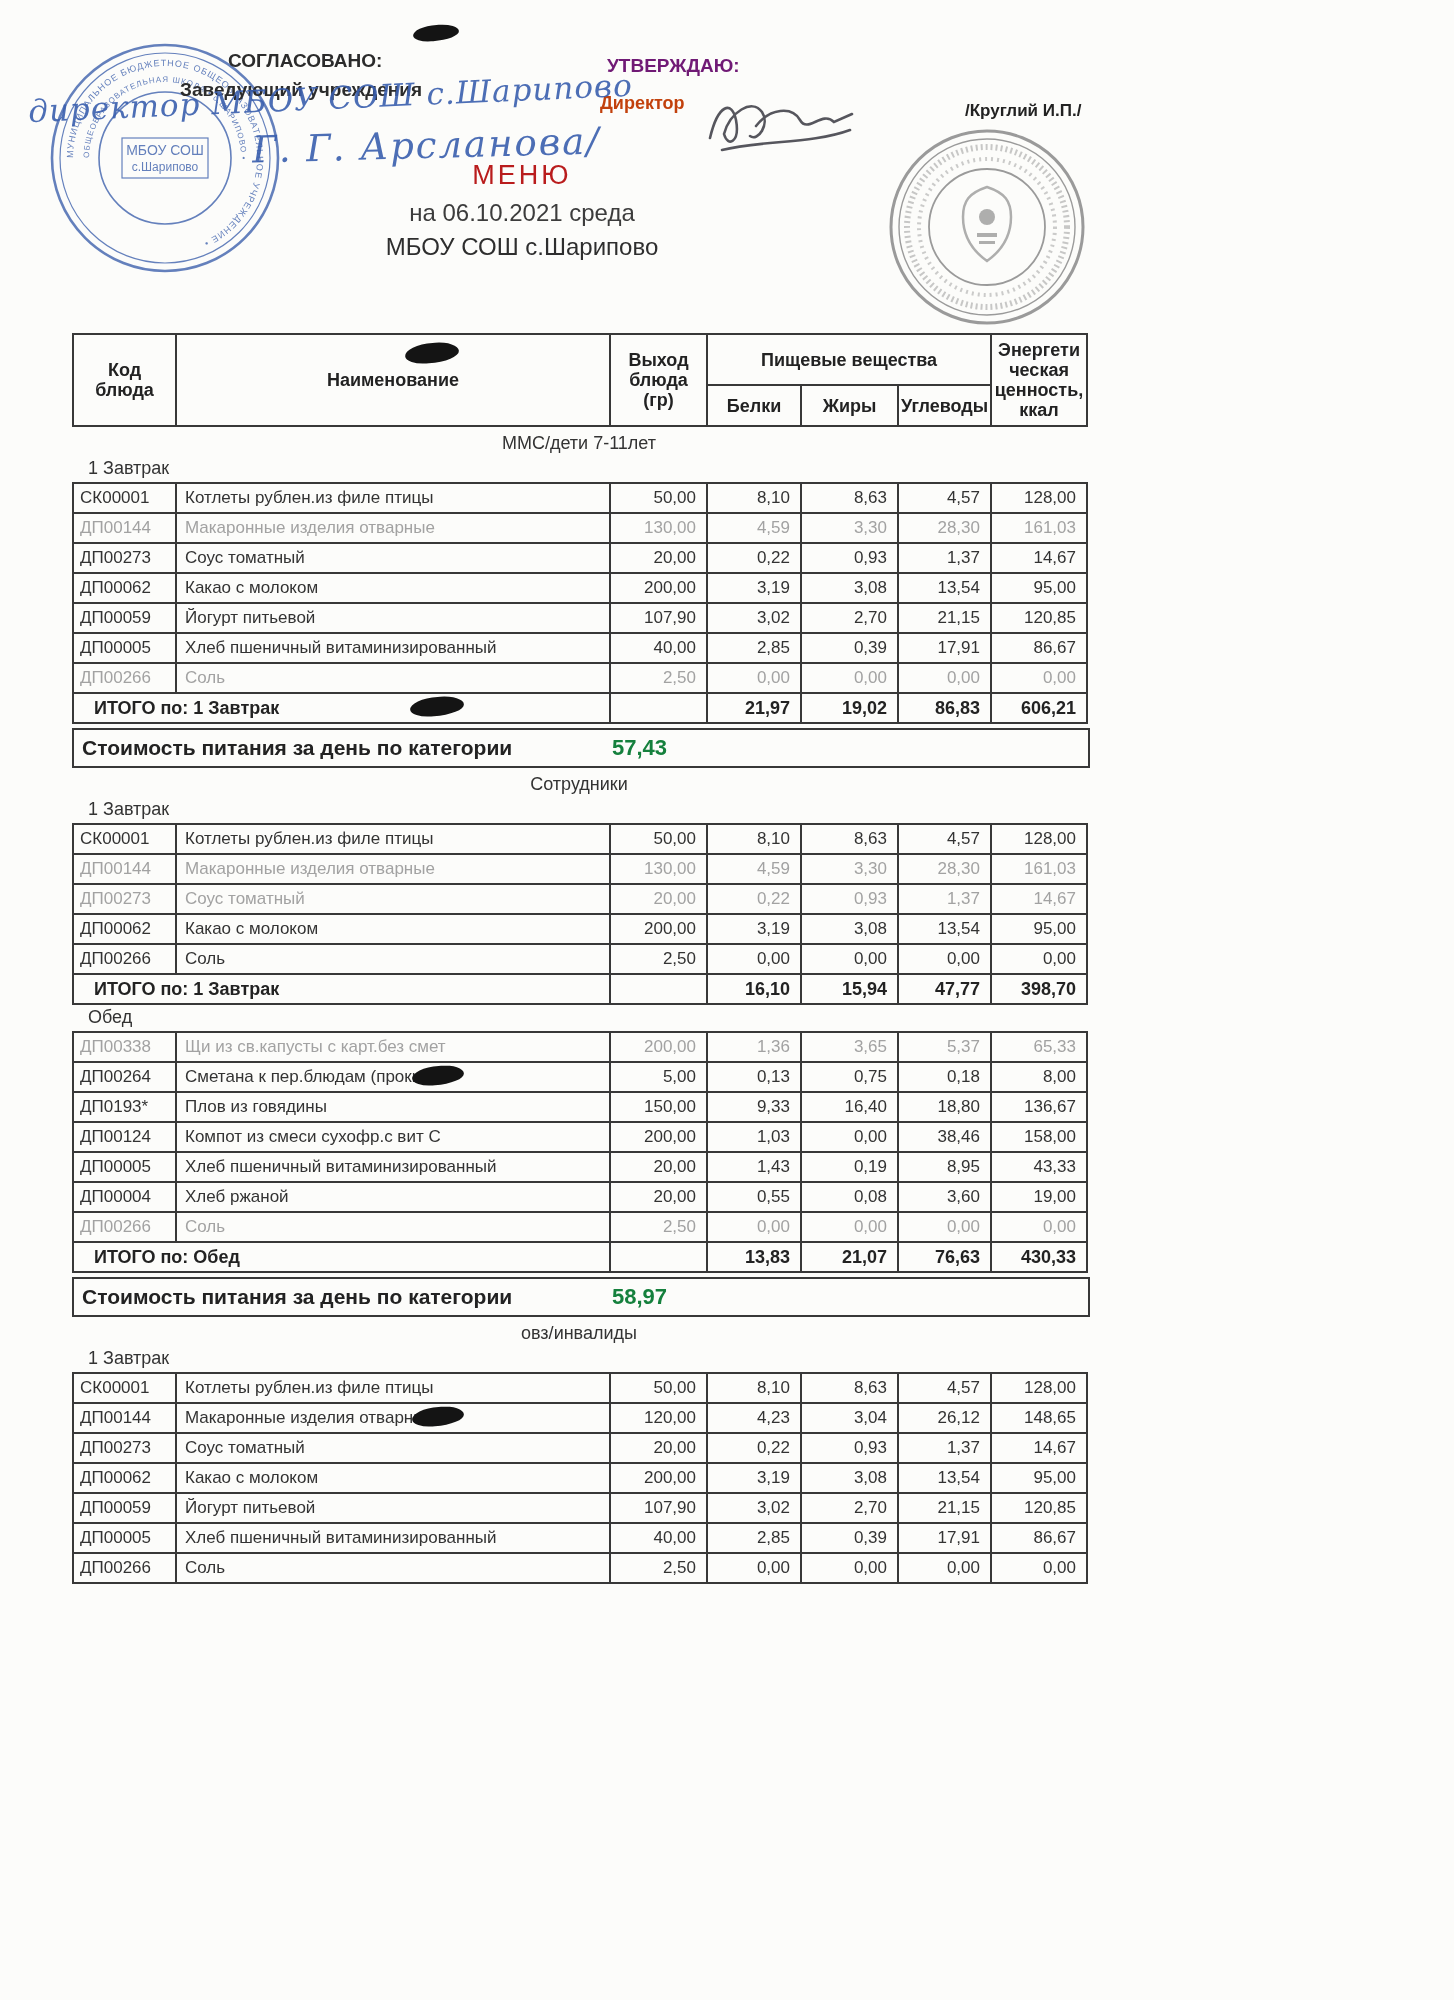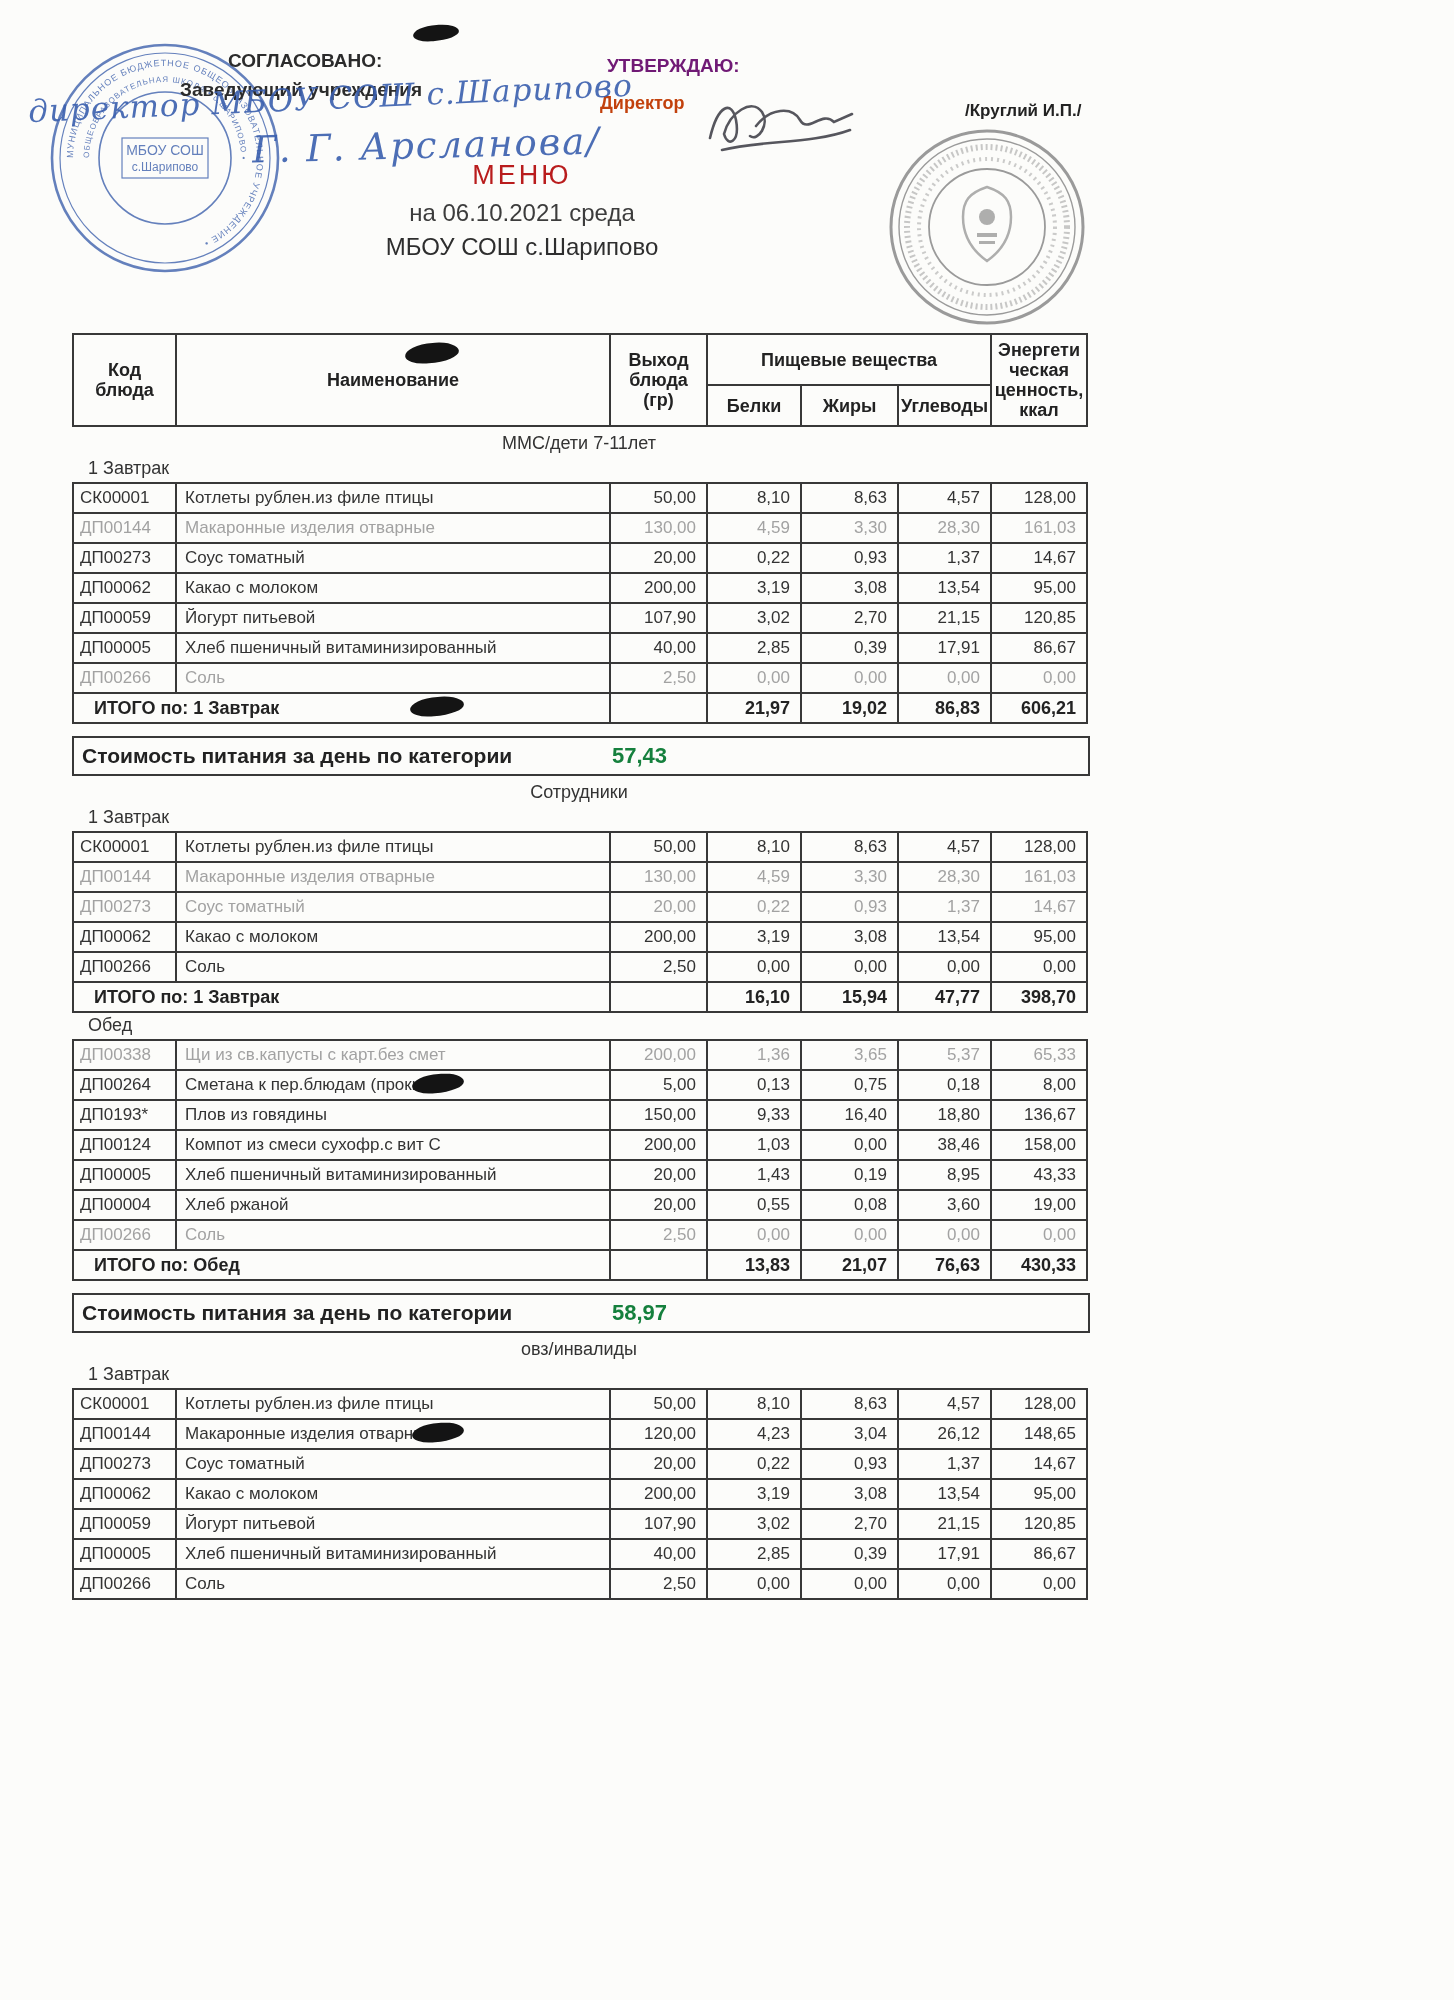--- a/index.html
+++ b/index.html
@@ -40,21 +40,21 @@
   .ghead .h-big{height:88px;}
   .name-hd{position:relative;}
   .c-code{text-align:left;padding-left:6px;}
   .c-name{text-align:left;padding-left:8px;position:relative;}
   .c-num{text-align:right;padding-right:10px;}
   tr.faded td{color:#a2a2a2;}
   tr.total td{font-weight:bold;font-size:18px;color:#222;}
   td.total-label{text-align:left;padding-left:20px;position:relative;}
   .section-title{width:1014px;text-align:center;font-size:18px;color:#333;margin:6px 0 4px 0;}
   .group-label{font-size:18px;color:#333;margin:2px 0 3px 16px;}
-  .cost-row{width:1014px;border:2px solid #383838;height:36px;display:flex;align-items:center;margin:12px 0 2px 0;background:#fcfcfa;}
+  .cost-row{width:1014px;border:2px solid #383838;height:36px;display:flex;align-items:center;margin:4px 0 2px 0;background:#fcfcfa;}
   .cost-label{font-weight:bold;font-size:21px;color:#222;padding-left:8px;width:530px;flex:0 0 auto;}
   .cost-value{font-weight:bold;font-size:22px;color:#15803d;}
   .gtable{margin-bottom:2px;}
 </style>
 </head>
 <body>
 
 <div class="page">
 
   <div class="top">

